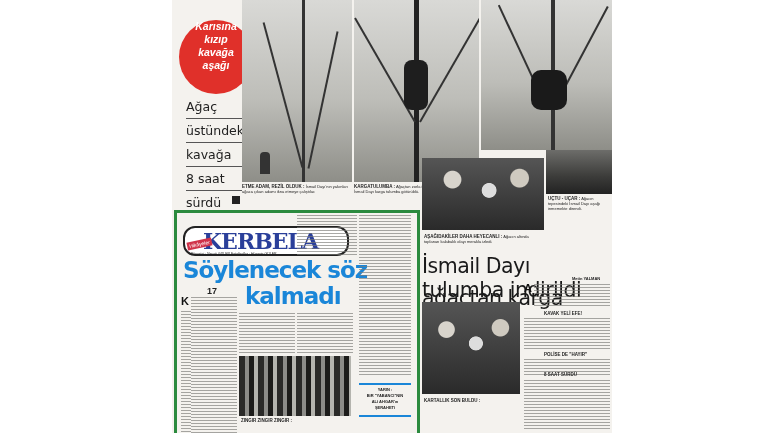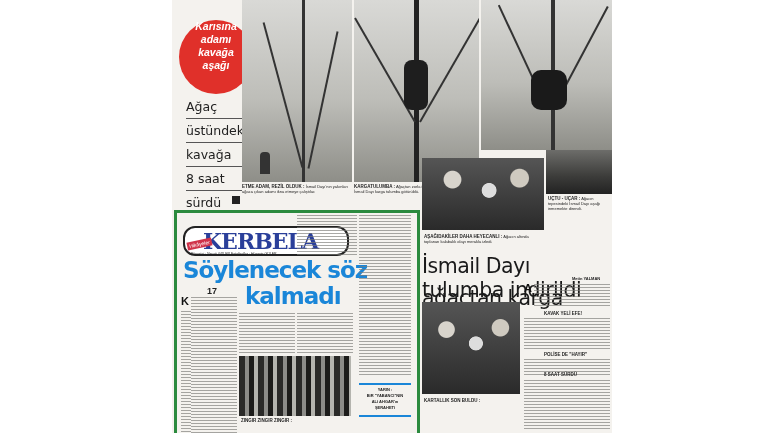--- a/index.html
+++ b/index.html
@@ -31,21 +31,21 @@
   .frame-box{position:absolute;font-size:4px;line-height:6px;text-align:center;font-weight:bold;color:#222;}
   .dropcap{position:absolute;font-weight:bold;font-size:11px;color:#111;}
 </style>
 </head>
 <body>
 
 <div class="page">
 
   <div class="red-badge">
     <span>Karısına</span>
-    <span>adamı</span>
+    <span>kızıp</span>
     <span>kavağa</span>
     <span>aşağı</span>
   </div>
 
   <div class="side-head">
     <span>Ağaç</span>
     <span>üstündeki</span>
     <span>kavağa</span>
     <span>8 saat</span>
     <span>sürdü</span>

